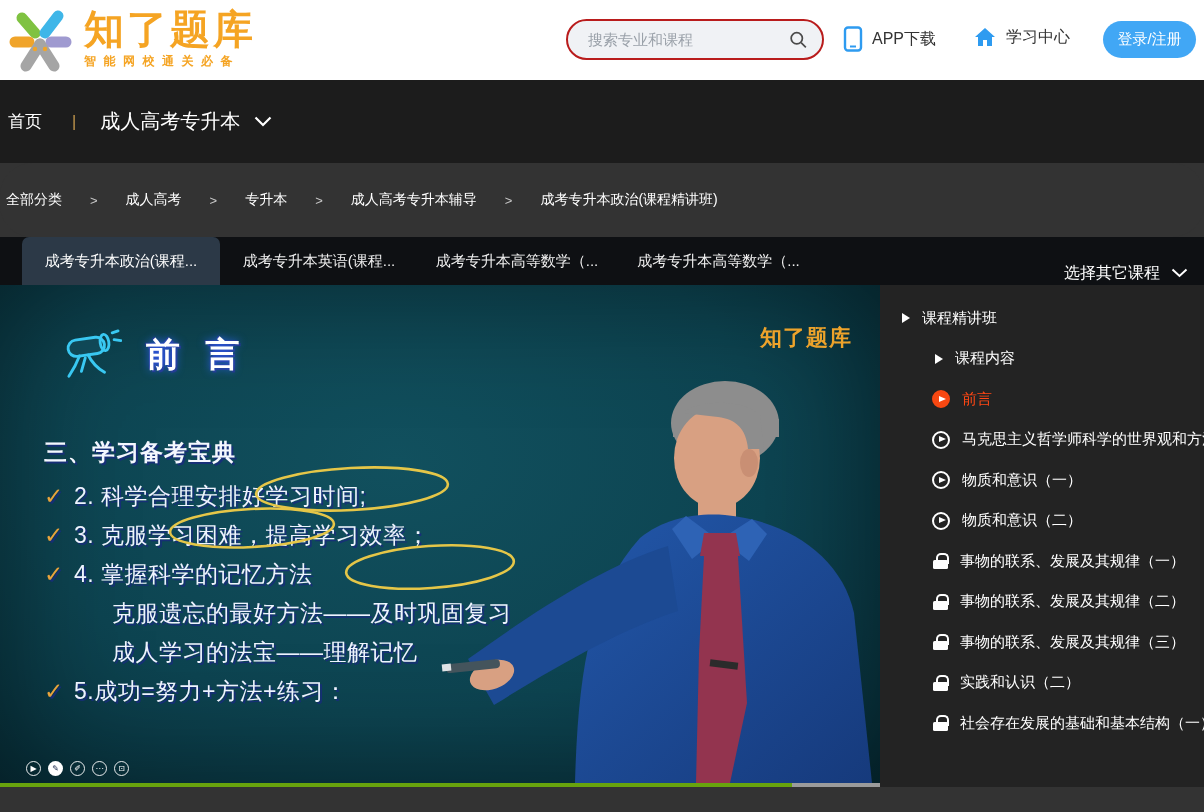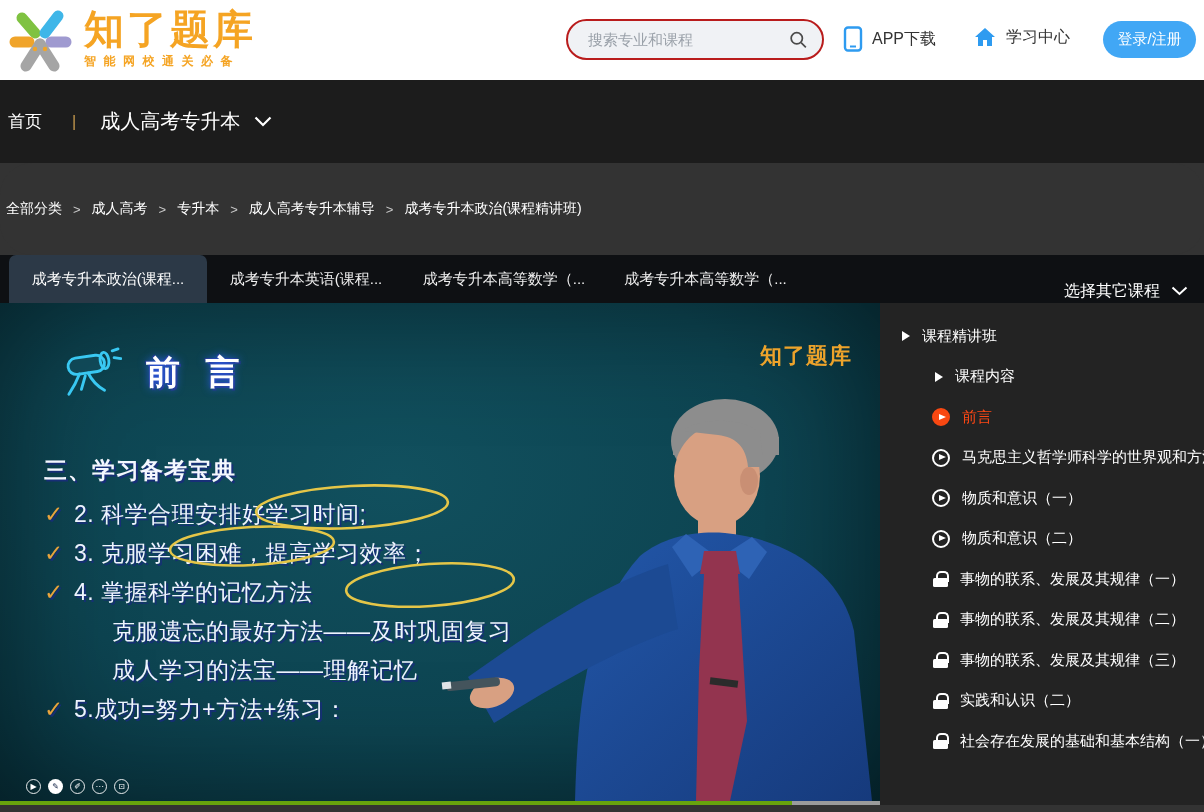--- a/index.html
+++ b/index.html
@@ -19,27 +19,27 @@
   .hi-learn { left:973px; }
   .login-btn { position:absolute; left:1103px; top:21px; width:93px; height:37px; background:#41a7f5; color:#fff; border:none; border-radius:19px; font-size:15px; display:flex; align-items:center; justify-content:center; cursor:pointer; font-family:inherit; }
 
   
   .nav { height:83px; background:#1c1c1c; display:flex; align-items:center; color:#fff; }
   .nav-home { font-size:17px; margin-left:8px; cursor:pointer; }
   .nav-divider { color:#c79a4e; margin:0 24px 0 30px; font-size:16px; }
   .nav-category { font-size:20px; display:flex; align-items:center; gap:14px; cursor:pointer; }
 
   
-  .breadcrumb { height:92px; background:#333; display:flex; align-items:center; color:#fff; font-size:14px; padding-left:6px; gap:11px;border-radius:32px; }
+  .breadcrumb { height:74px; background:#333; display:flex; align-items:center; color:#fff; font-size:14px; padding-left:6px; gap:28px;border-radius:32px; }
   .bc-item { cursor:pointer; }
   .bc-sep { color:#c9c9c9; font-size:13px; }
 
   
   .tabbar { height:48px; background:#0e1013; display:flex; align-items:center; position:relative; color:#fff; }
-  .tab-active { width:198px; margin-left:9px; height:48px; background:#2c3947; border-radius:7px 7px 0 0; display:flex; align-items:center; justify-content:center; font-size:15px; cursor:pointer; }
+  .tab-active { width:198px; margin-left:22px; height:48px; background:#2c3947; border-radius:7px 7px 0 0; display:flex; align-items:center; justify-content:center; font-size:15px; cursor:pointer; }
   .tab { width:198px; text-align:center; font-size:15px; color:#f0f0f0; cursor:pointer; }
   .select-other { position:absolute; right:16px; display:flex; align-items:center; gap:11px; font-size:16px; cursor:pointer;margin-top:24px; }
 
   
   .main { display:flex; height:502px; }
 
   .video { width:880px; height:502px; position:relative; overflow:hidden; cursor:pointer;
     background:radial-gradient(ellipse at 45% 35%, #11505e 0%, #0d4451 55%, #072f3a 100%);
     box-shadow:inset 0 0 130px rgba(0,0,0,.45); }
   .slide-title-row { position:absolute; left:62px; top:44px; display:flex; align-items:center; gap:24px; }

